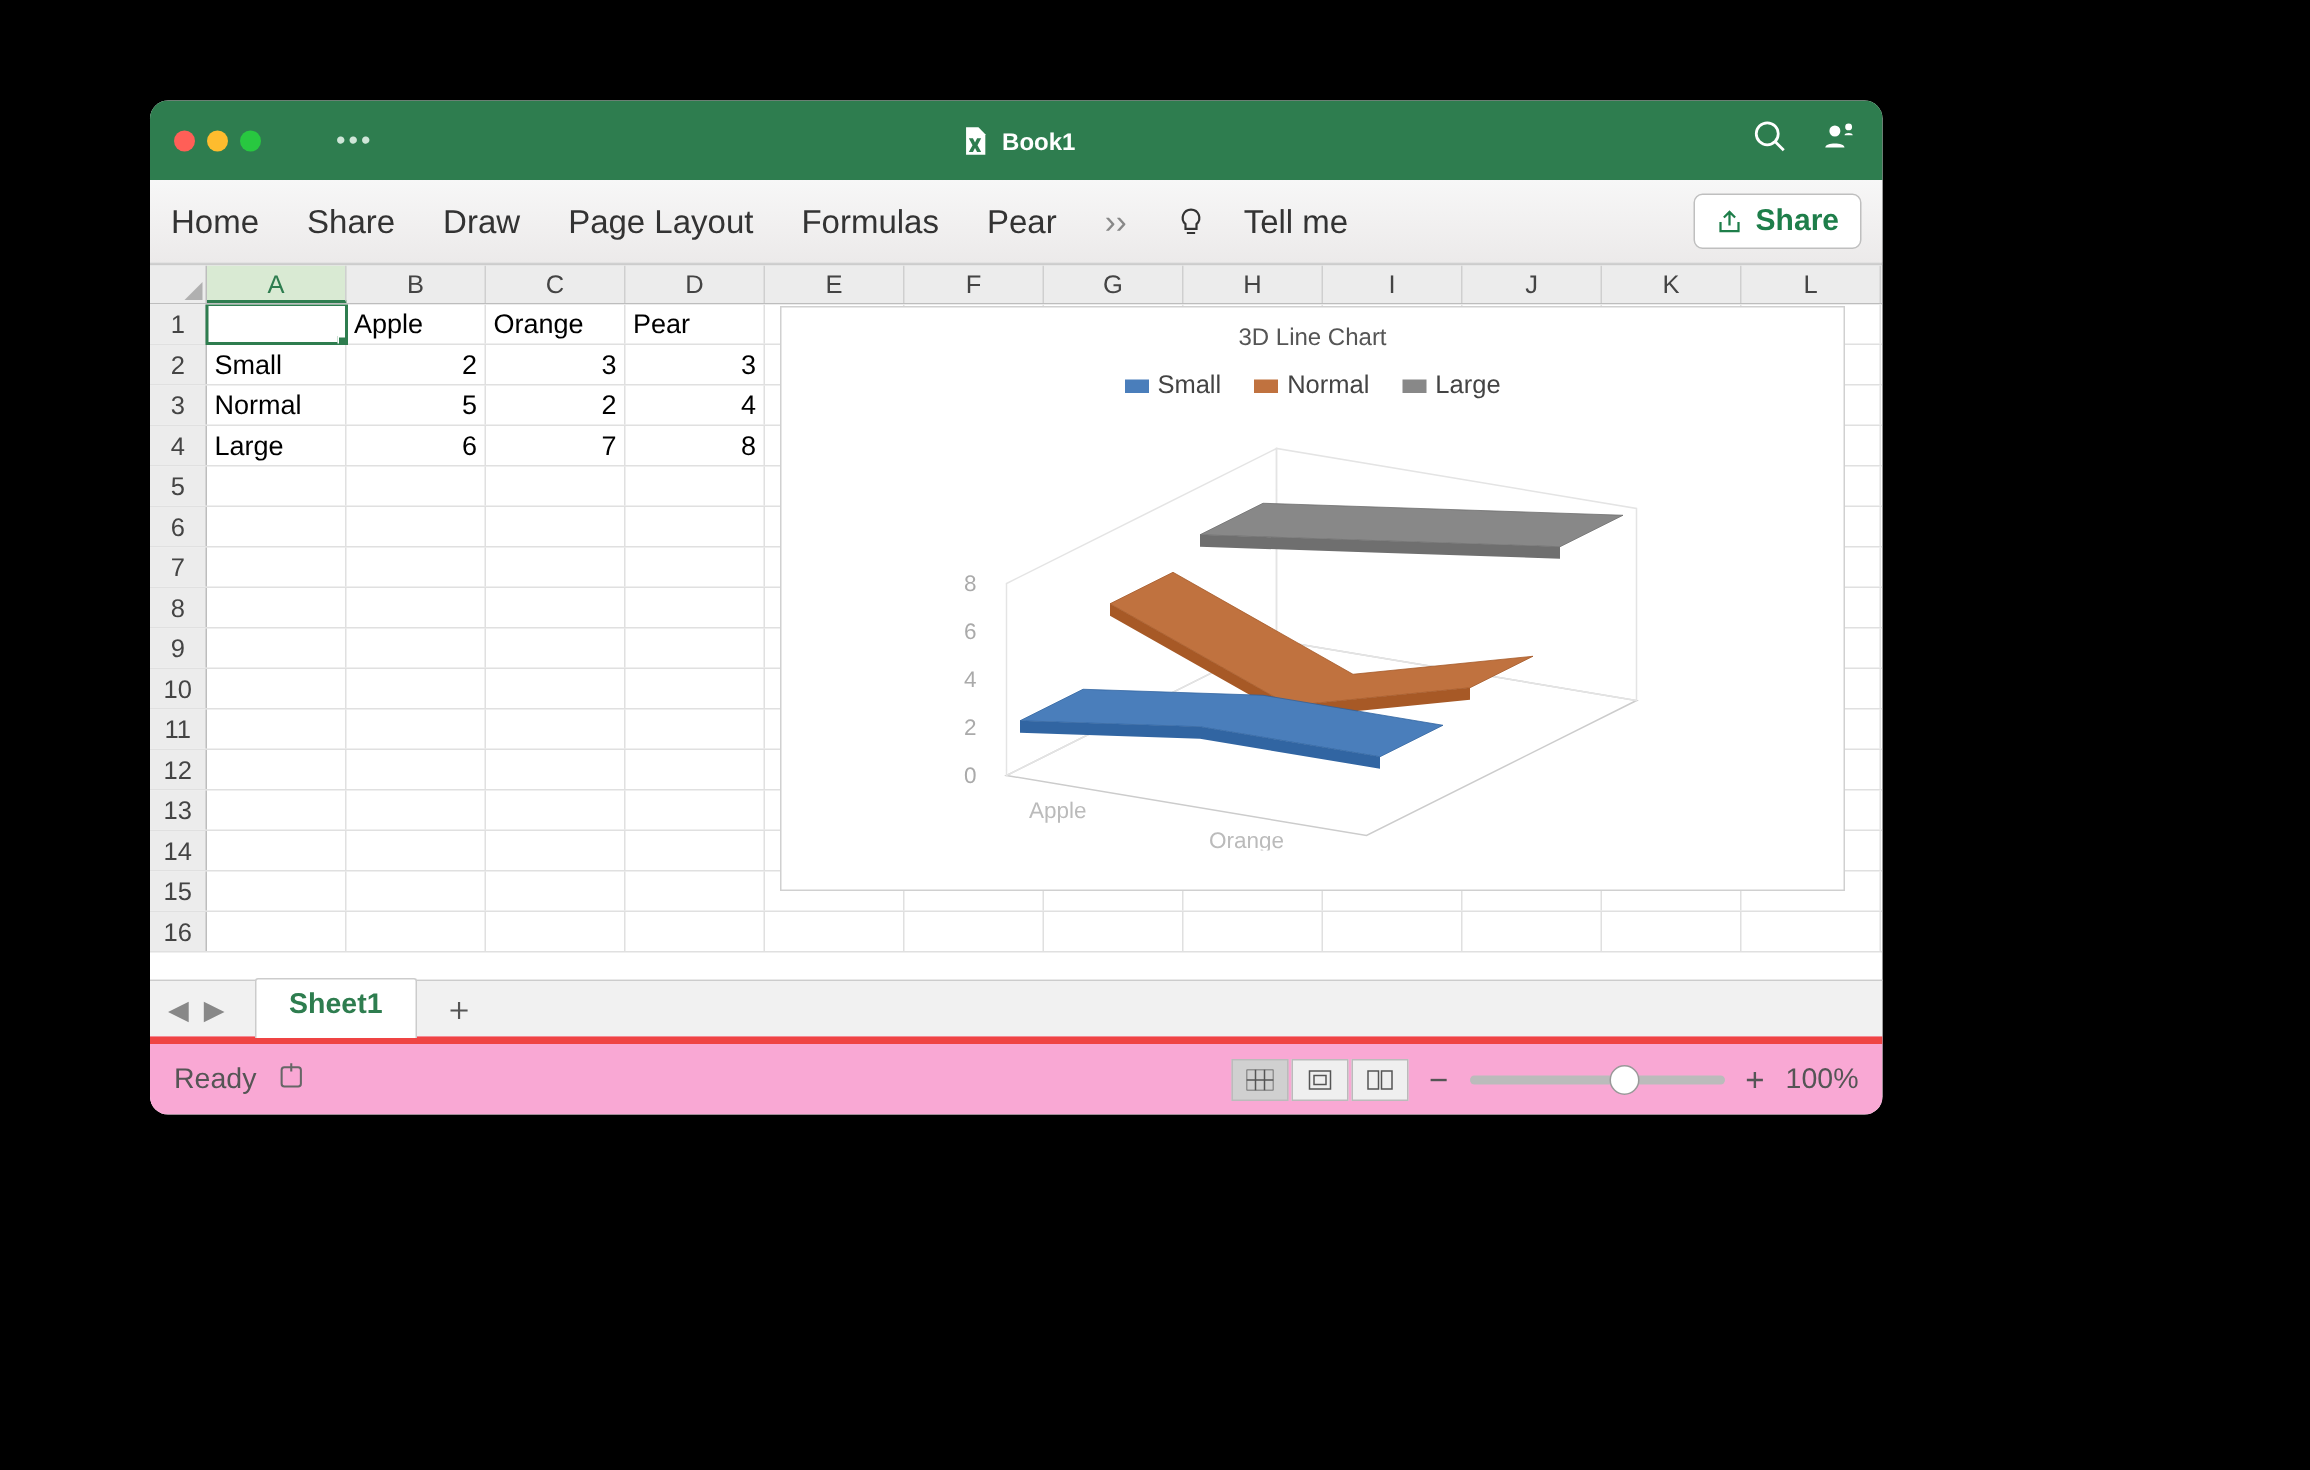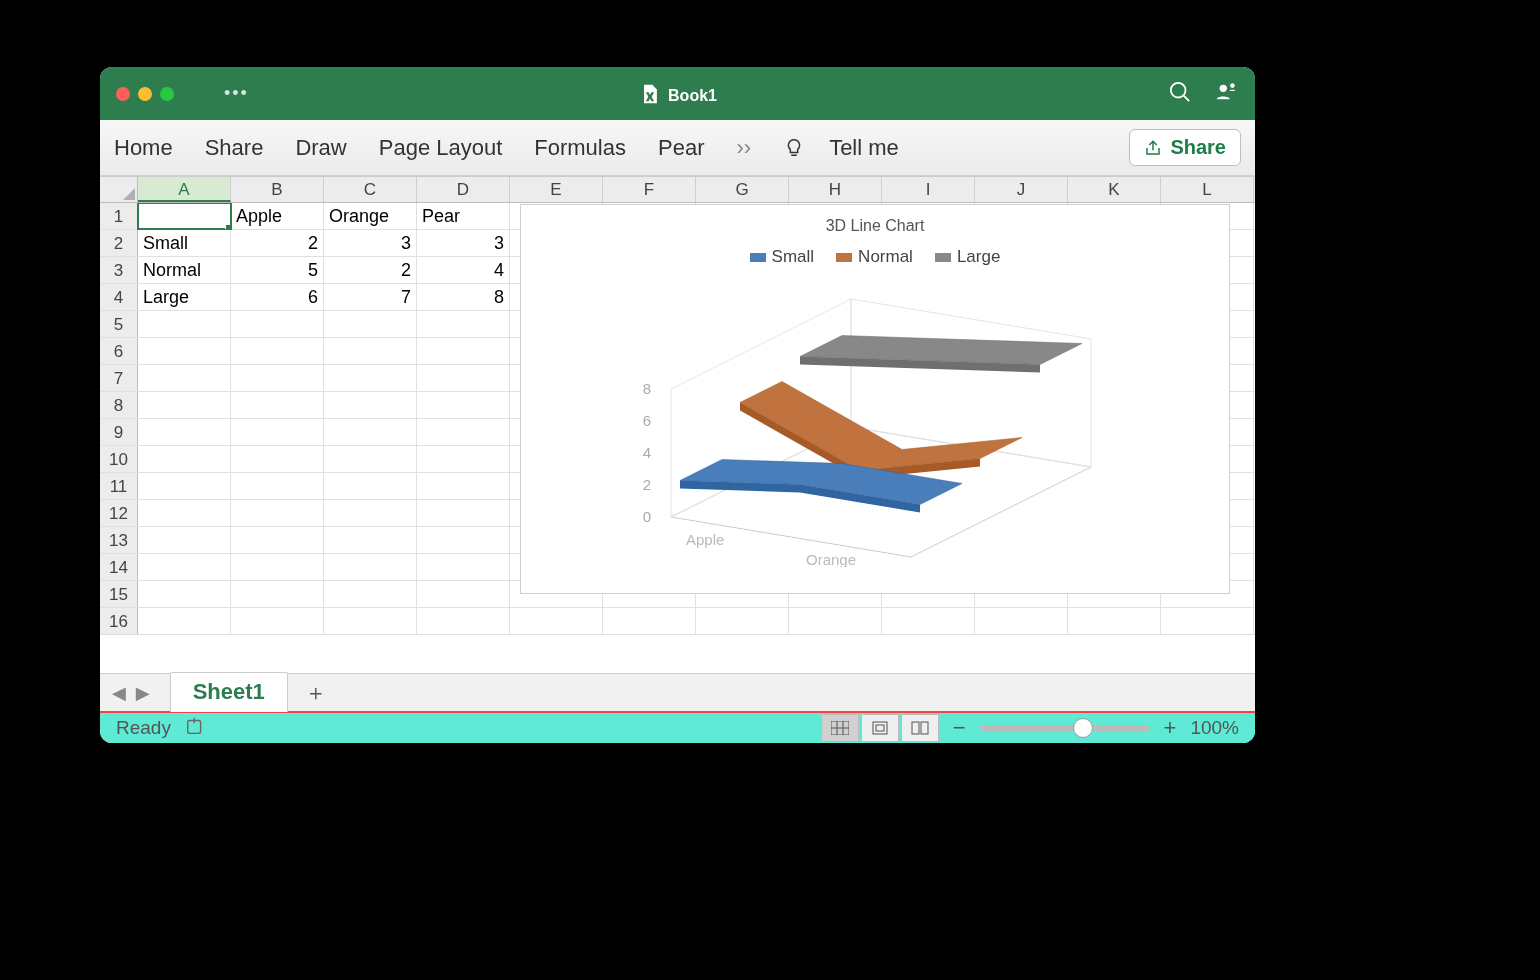--- a/index.html
+++ b/index.html
@@ -92,28 +92,28 @@
   
   .sheetbar {
     height: 38px; background: #f1f1f1; border-top: 1px solid #ccc;
     display: flex; align-items: center; padding: 0 8px; gap: 6px;
     flex-shrink: 0;
   }
   .nav-arrows { display: flex; gap: 2px; margin-right: 10px; color: #888; }
   .nav-arrows span { font-size: 18px; padding: 2px 4px; }
   .sheet-tab {
     background: #fff; border: 1px solid #ccc; border-bottom: none;
-    height: 40px; padding: 6px 22px 0 22px; color: #2e7d4f; font-weight: 600; font-size: 22px;
+    height: 40px; padding: 6px 22px 0 22px; color: #2e7d4f; font-weight: 600; font-size: 19px;
     border-radius: 2px 2px 0 0; position: relative; top: -1px;
   }
   .add-sheet { width: 44px; text-align: center; font-size: 22px; color: #555; }
 
   
   .statusbar {
-    height: 32px; background: #5eead4; border-top: 2px solid #ef4444;
+    height: 52px; background: #f9a8d4; border-top: 5px solid #ef4444;
     display: flex; align-items: center; padding: 0 16px; font-size: 19px; color: #555;
     flex-shrink: 0; gap: 14px;
   }
   .statusbar .spacer { flex: 1; }
   .view-btns { display: flex; gap: 2px; }
   .view-btn { width: 38px; height: 28px; border: 1px solid #bbb; display: flex; align-items: center; justify-content: center; background: #efefef; }
   .view-btn.active { background: #d0d0d0; }
   .zoom-slider { width: 170px; height: 6px; background: #bbb; border-radius: 3px; position: relative; }
   .zoom-slider .thumb { position: absolute; left: 55%; top: -7px; width: 20px; height: 20px; background: #fff; border: 1px solid #999; border-radius: 50%; }
 </style>

